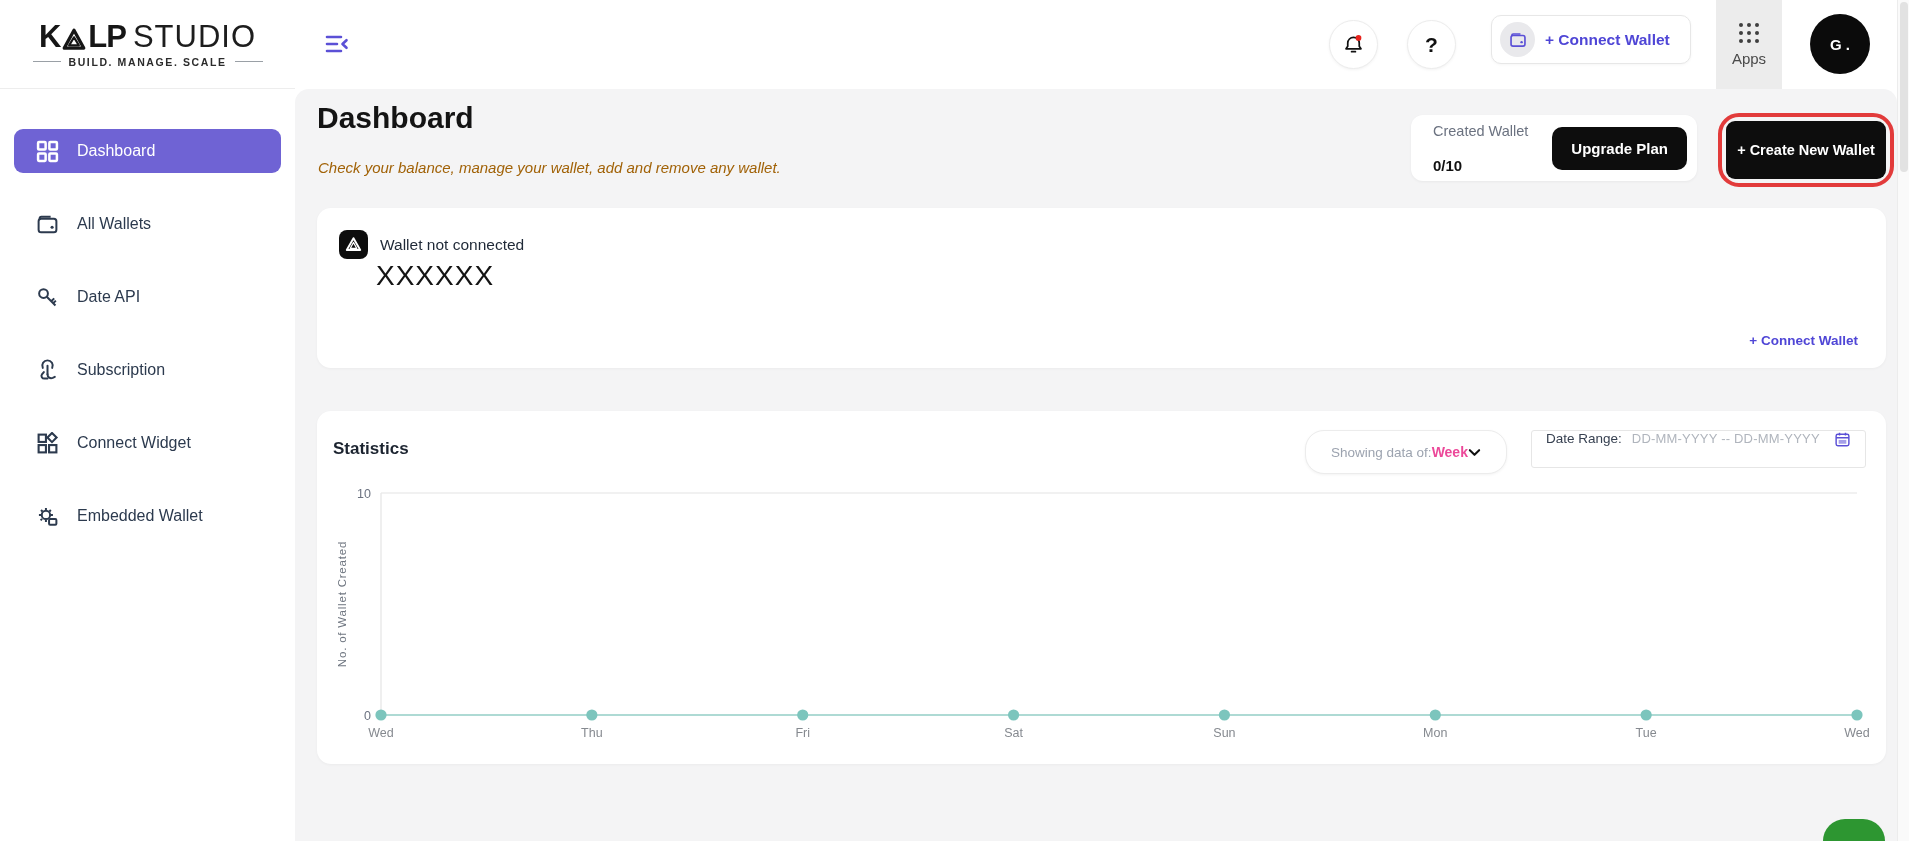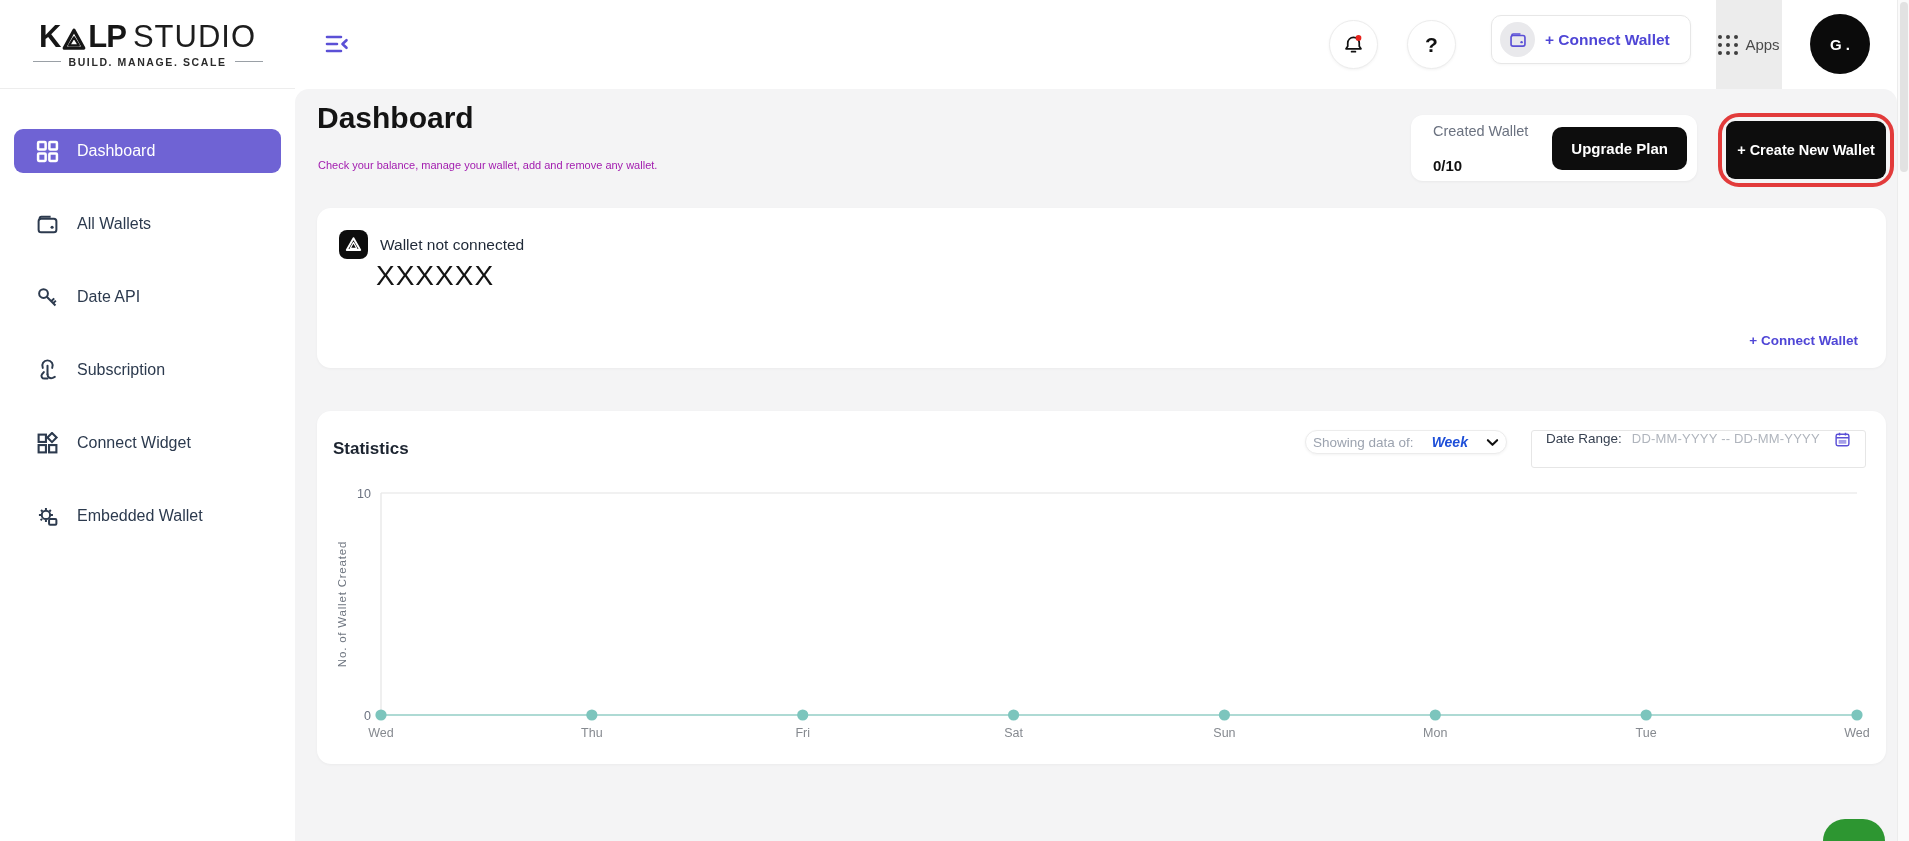--- a/index.html
+++ b/index.html
@@ -35,39 +35,39 @@
   .bell-wrap { left:1034px; }
   .help-wrap { left:1112px; }
   .help-mark { font-size:21px; font-weight:800; color:#111; }
   .tb-connect { position:absolute; left:1196px; top:15px; height:49px; padding:0 20px 0 8px;
                 background:#fff; border:1px solid #e7e7e7; border-radius:10px; box-shadow:0 1px 3px rgba(0,0,0,.04);
                 display:flex; align-items:center; gap:10px; cursor:pointer; }
   .tb-connect .wallet-chip { width:35px; height:35px; border-radius:50%; background:#e9e9ec;
                 display:flex; align-items:center; justify-content:center; }
   .tb-connect .lbl { color:#4f46d6; font-weight:700; font-size:15.5px; }
   .apps-col { position:absolute; left:1421px; top:0; width:66px; height:89px; background:#ececec;
-              display:flex; flex-direction:row; align-items:center; justify-content:center; gap:7px; cursor:pointer; }
+              display:flex; flex-direction:column; align-items:center; justify-content:center; gap:7px; cursor:pointer; }
   .dots9 { display:grid; grid-template-columns:repeat(3,4px); grid-template-rows:repeat(3,4px); gap:4px; }
   .dots9 i { width:4px; height:4px; border-radius:50%; background:#3f3f3f; }
   .apps-lbl { font-size:15px; color:#4a4a4a; }
   .avatar { position:absolute; left:1515px; top:14px; width:60px; height:60px; border-radius:50%;
             background:#0b0b0b; color:#fff; display:flex; align-items:center; justify-content:center;
             font-size:15px; font-weight:700; cursor:pointer; }
 
   
   .scrollbar { position:absolute; right:0; top:0; width:12px; height:841px; background:#fafafa;
                border-left:1px solid #ececec; z-index:5; }
   .scroll-thumb { position:absolute; left:2px; top:2px; width:8px; height:170px; background:#e2e2e2; border-radius:4px; }
 
   
   .main { position:absolute; left:295px; top:89px; width:1602px; height:752px;
           background:#f4f4f5; border-radius:14px 14px 0 0; z-index:1; }
 
   .page-title { position:absolute; left:22px; top:12px; font-size:30px; font-weight:800; color:#141414; }
-  .page-sub { position:absolute; left:23px; top:70px; font-size:11px; color:#a21caf; }
+  .page-sub { position:absolute; left:23px; top:70px; font-size:15px; color:#a16207;font-style:italic; }
 
   .created-pill { position:absolute; left:1116px; top:26px; width:286px; height:66px; background:#fff;
                   border-radius:12px; box-shadow:0 1px 3px rgba(0,0,0,.05); display:flex; align-items:center;
                   padding:0 10px 0 22px; gap:16px; }
   .created-txt .l1 { font-size:14.5px; color:#6b7280; }
   .created-txt .l2 { font-size:15px; font-weight:800; color:#111; margin-top:18px; }
   .upgrade-btn { margin-left:auto; background:#0d0d0d; color:#fff; font-weight:700; font-size:15px;
                  border:none; border-radius:10px; padding:13px 19px; cursor:pointer; }
   .create-annot { position:absolute; left:1423px; top:24px; width:176px; height:74px;
                   border:4px solid #e23b3b; border-radius:21px; padding:4px; }
@@ -82,25 +82,25 @@
               display:flex; align-items:center; justify-content:center; }
   .wnc-text { font-size:15.5px; color:#1f2937; }
   .masked { position:absolute; left:59px; top:52px; font-size:28px; font-weight:400; color:#141414; letter-spacing:1px; }
   .card-connect-link { position:absolute; right:28px; bottom:20px; color:#4f46d6; font-weight:700;
                        font-size:13.5px; cursor:pointer; }
 
   
   .stats-card { position:absolute; left:22px; top:322px; width:1569px; height:353px; background:#fff;
                 border-radius:14px; box-shadow:0 1px 3px rgba(0,0,0,.04); }
   .stats-title { position:absolute; left:16px; top:28px; font-size:17px; font-weight:800; color:#1c2430; }
-  .week-pill { position:absolute; left:988px; top:19px; width:202px; height:24px; border:1px solid #ececec;
+  .week-pill { position:absolute; left:988px; top:19px; width:202px; height:44px; border:1px solid #ececec;
                border-radius:19px; box-shadow:0 1px 3px rgba(0,0,0,.05); background:#fff;
-               display:flex; align-items:center; justify-content:center; gap:18px; cursor:pointer; }
+               display:flex; align-items:center; justify-content:center; gap:0; cursor:pointer; }
   .week-pill .muted { color:#9ca3af; font-size:13.5px; }
-  .week-pill .val { color:#1d4ed8; font-weight:800; font-size:14px;font-style:italic; }
+  .week-pill .val { color:#ec4899; font-weight:800; font-size:14px; }
   .date-box { position:absolute; left:1214px; top:19px; width:335px; height:38px; border:1px solid #e6e6e6;
               border-radius:3px; background:#fff; display:flex; align-items:flex-start; gap:10px; padding:0 14px; }
   .date-box .dlabel { color:#374151; font-size:13.5px; }
   .date-box .dph { color:#b0b5bd; font-size:13px; letter-spacing:.2px; }
   .date-box .cal { margin-left:auto; cursor:pointer; display:flex; }
 
   .chart-wrap { position:absolute; left:13px; top:66px; width:1545px; height:280px; }
 
   
   .chat-widget { position:absolute; left:1823px; top:819px; width:62px; height:22px; background:#2d9631;

